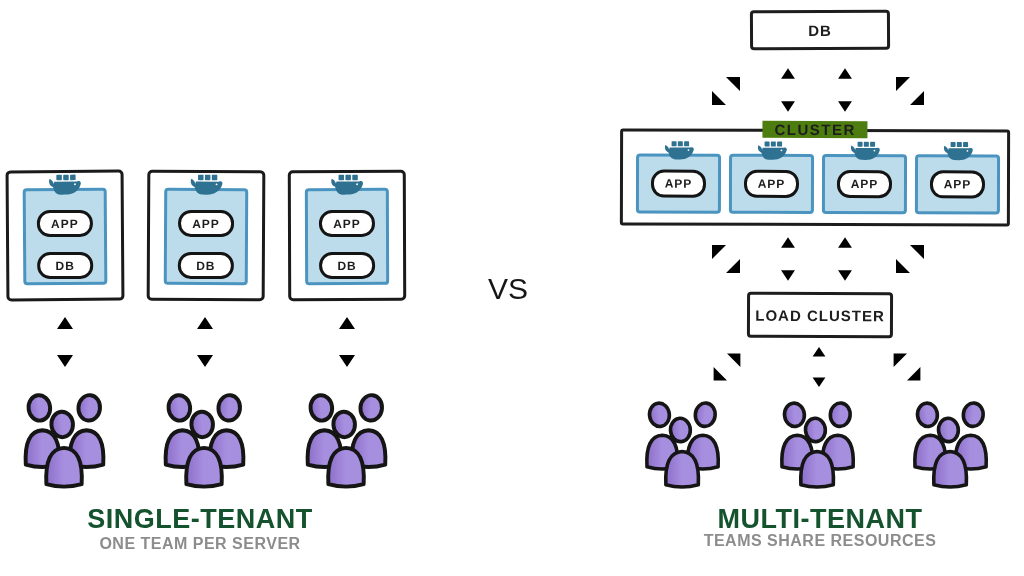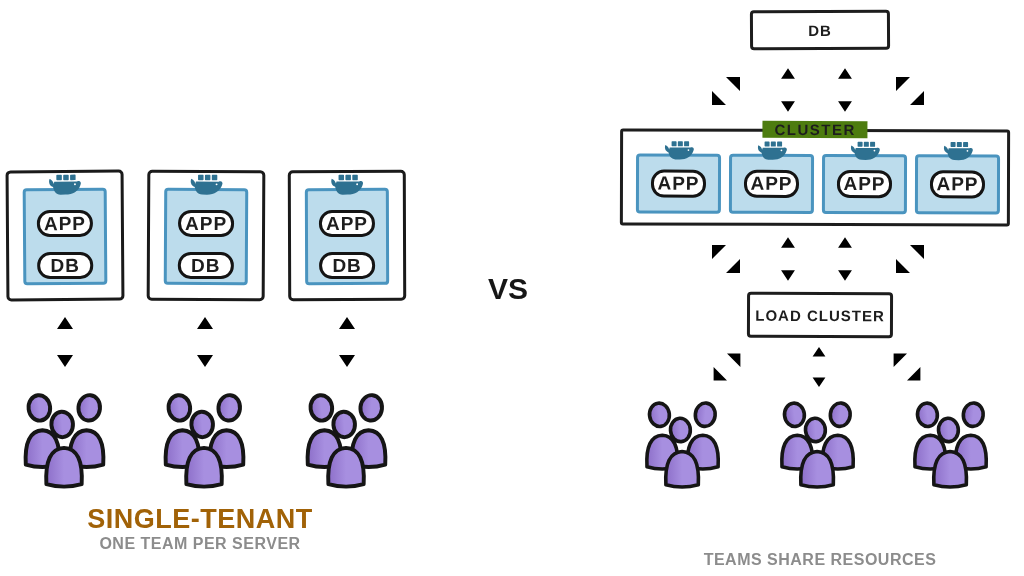--- a/index.html
+++ b/index.html
@@ -12,46 +12,46 @@
     border-radius:4px; display:flex; align-items:center; justify-content:center; }
   .box-label { font-size:15px; font-weight:700; letter-spacing:1px; color:#1d1d1d; }
 
   
   .server { position:absolute; width:118px; height:131px; background:#fff;
     border:3px solid #1a1a1a; border-radius:5px; }
   .blue-box { position:absolute; left:14px; right:14px; top:15px; bottom:13px;
     background:#bcdcec; border:3px solid #4a94bf; border-radius:4px; }
   .wbox { position:absolute; left:11px; right:11px; height:27px; background:#fff;
     border:3px solid #141414; border-radius:13px; display:flex; align-items:center;
-    justify-content:center; font-size:19px; font-weight:700; letter-spacing:1px; color:#1d1d1d; }
+    justify-content:center; font-size:12px; font-weight:700; letter-spacing:1px; color:#1d1d1d; }
   .whale { position:absolute; top:-17px; left:50%; transform:translateX(-50%); width:36px; height:22px; }
 
   
   .cluster { position:absolute; left:620px; top:129px; width:390px; height:97px;
     background:#fff; border:3px solid #1d1d1d; border-radius:3px; transform:rotate(0.15deg); }
   .cluster-label { position:absolute; top:-11px; left:50%; transform:translateX(-50%);
     background:#4d7c0f; padding:0 12px; font-size:15px; font-weight:700; letter-spacing:1.5px; color:#1d1d1d; }
   .capp { position:absolute; top:22px; width:85px; height:60px; background:#bcdcec;
     border:3px solid #4a94bf; border-radius:4px; }
   .capp .wbox { left:12px; right:12px; top:13px; height:28px; }
   .capp .whale { top:-16px; width:32px; height:20px; }
 
   
   .arr { position:absolute; }
 
   
   .team { position:absolute; }
 
   
   .title { position:absolute; text-align:center; font-size:27px; font-weight:700;
-    letter-spacing:0.5px; color:#a16207; }
+    letter-spacing:0.5px; color:#14532d; }
   .subtitle { position:absolute; text-align:center; font-size:16px; font-weight:700;
     letter-spacing:0.5px; color:#8c8c8c; }
   .vs { position:absolute; left:470px; top:272px; width:76px; text-align:center;
-    font-size:30px; font-weight:700; color:#161616; }
+    font-size:30px; font-weight:400; color:#161616; }
 </style>
 </head>
 <body>
 
 <svg width="0" height="0" style="position:absolute" aria-hidden="true">
   <defs>
     <linearGradient id="pgrad" x1="0" y1="0" x2="1" y2="0">
       <stop offset="0" stop-color="#8d6fc9"></stop>
       <stop offset="0.5" stop-color="#a78fe0"></stop>
     </linearGradient>
@@ -235,15 +235,16 @@
   <svg class="team" style="left:638px;top:398px" width="90" height="98" viewBox="0 0 100 108">
       <use href="#team-shape"></use>
     </svg>
   <svg class="team" style="left:773px;top:398px" width="90" height="98" viewBox="0 0 100 108">
       <use href="#team-shape"></use>
     </svg>
   <svg class="team" style="left:906px;top:398px" width="90" height="98" viewBox="0 0 100 108">
       <use href="#team-shape"></use>
     </svg>
 
-  <div class="subtitle" style="left:680px;top:551px;width:280px">TEAMS SHARE RESOURCES</div>
+  <div class="title" style="left:680px;top:504px;width:280px">MULTI-TENANT</div>
+  <div class="subtitle" style="left:680px;top:532px;width:280px">TEAMS SHARE RESOURCES</div>
 
 </div>
 
 </body></html>

